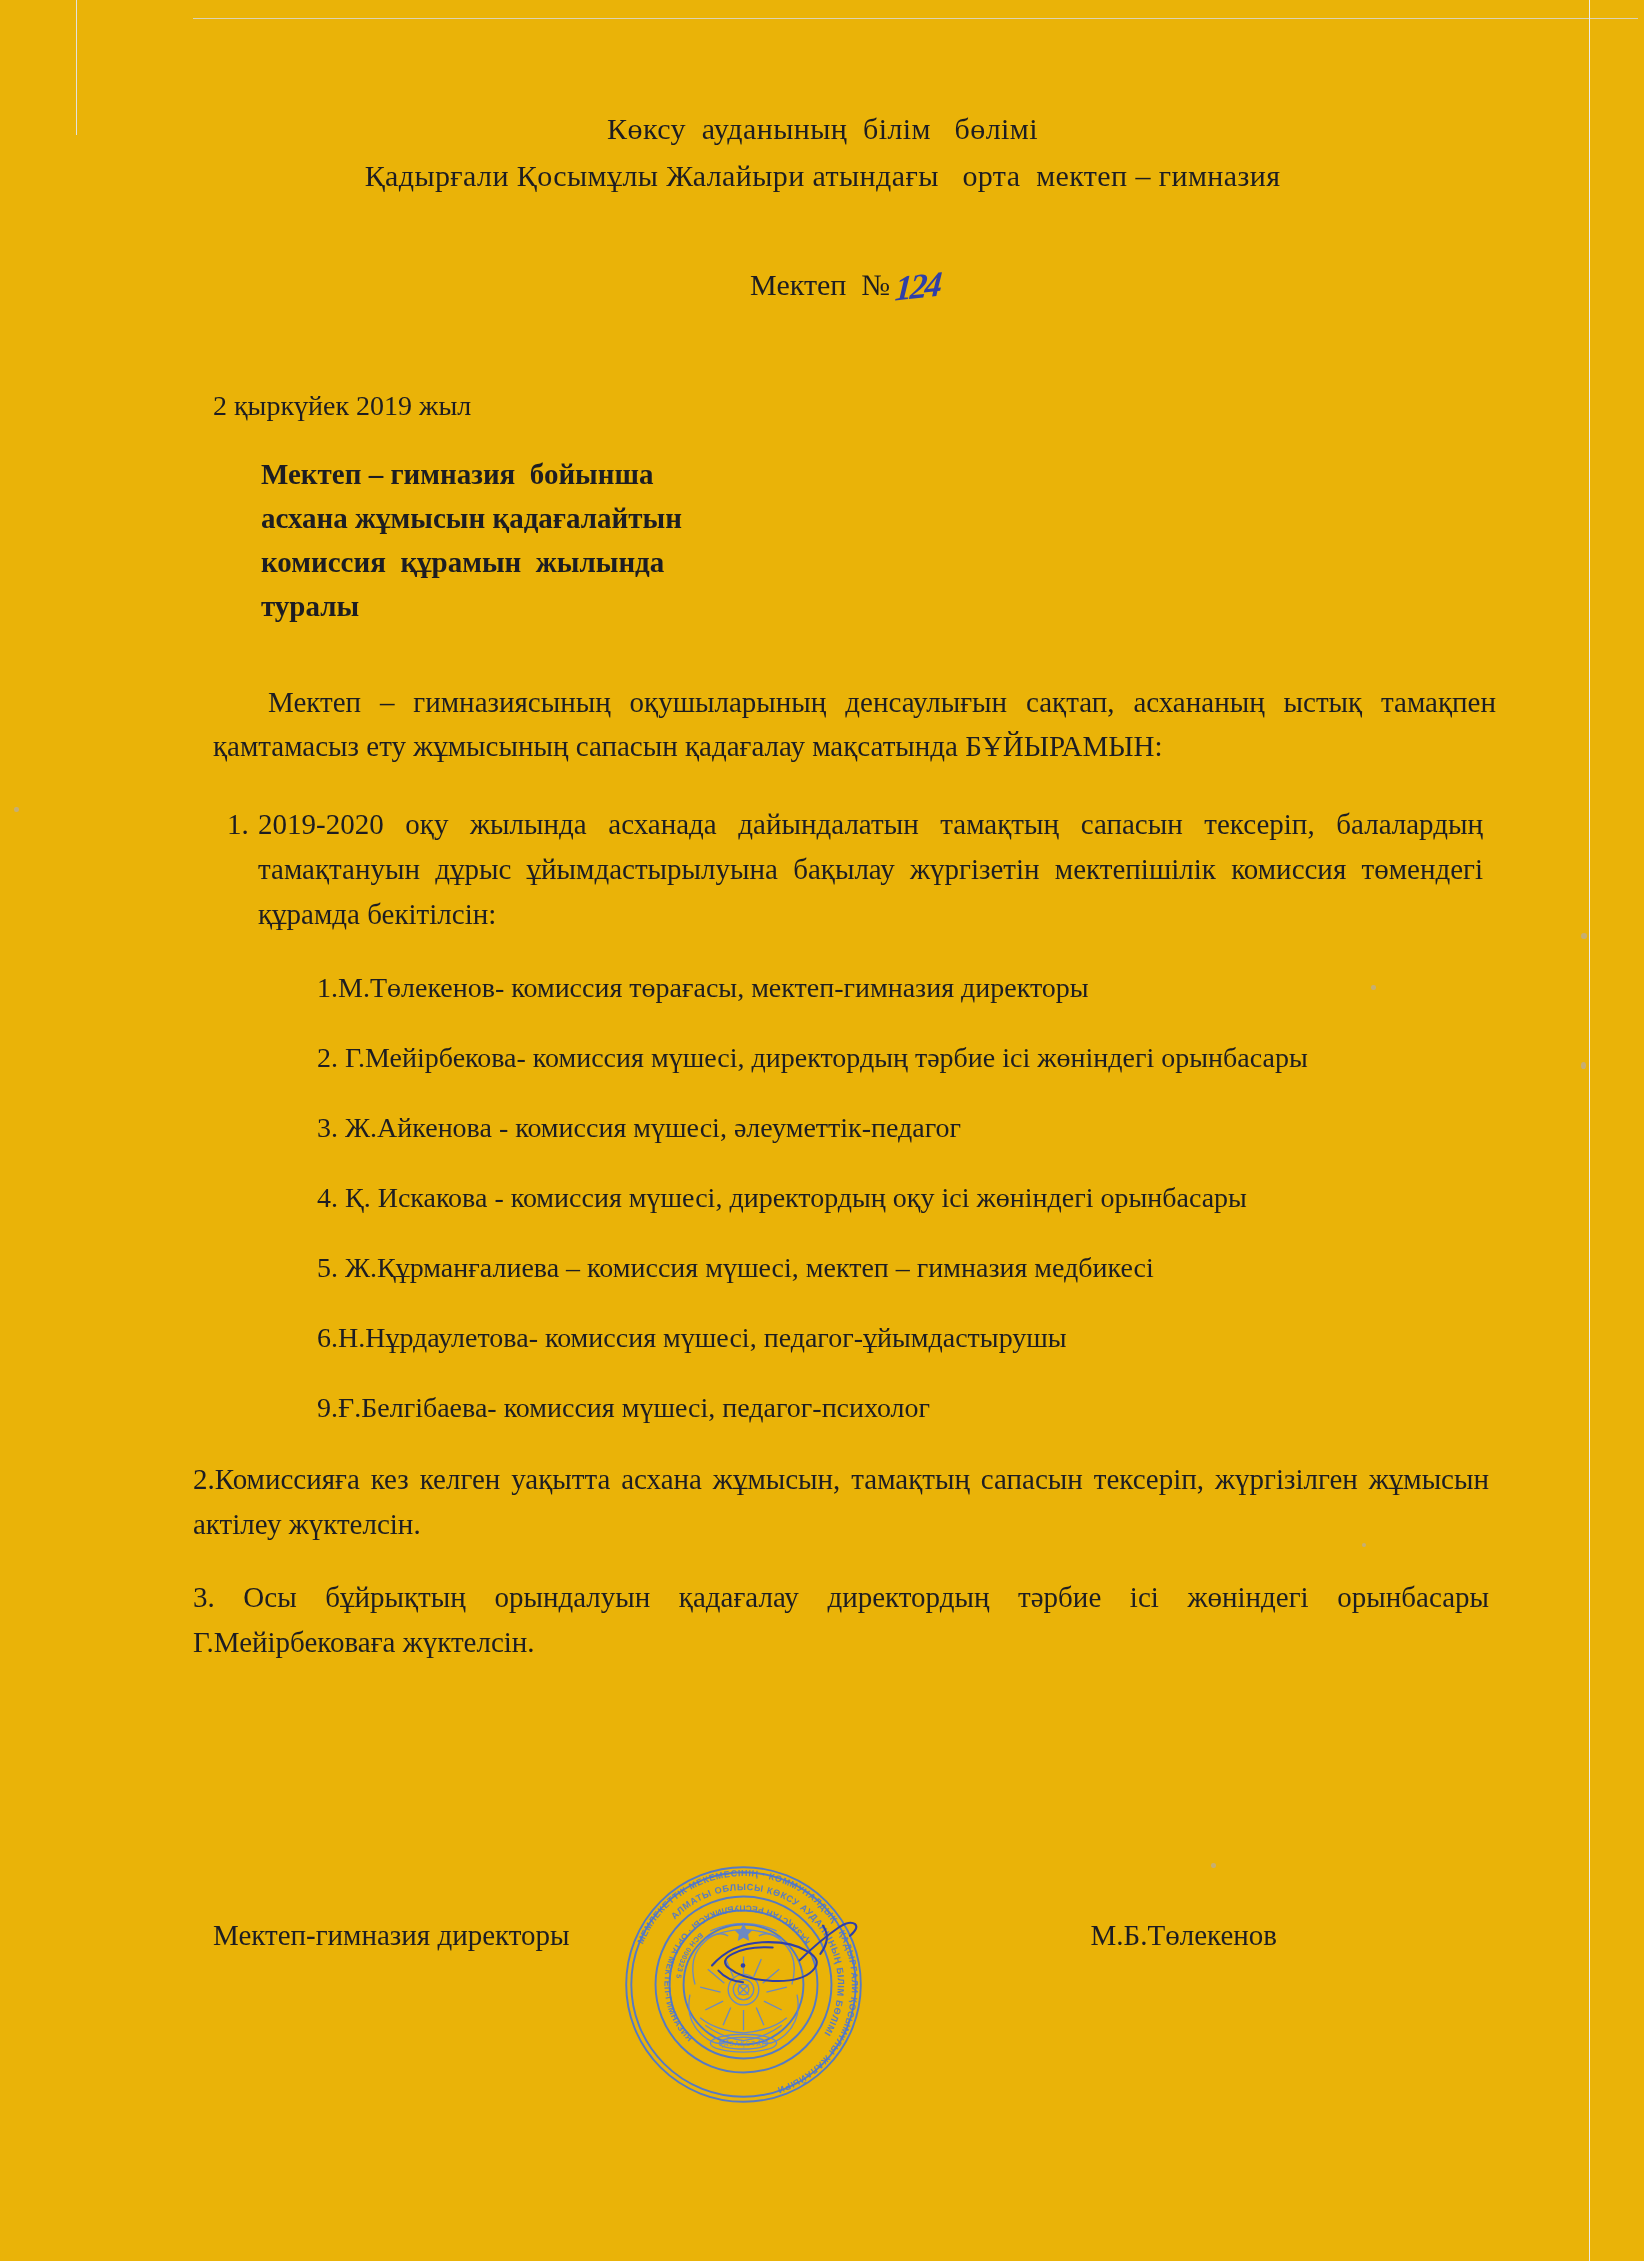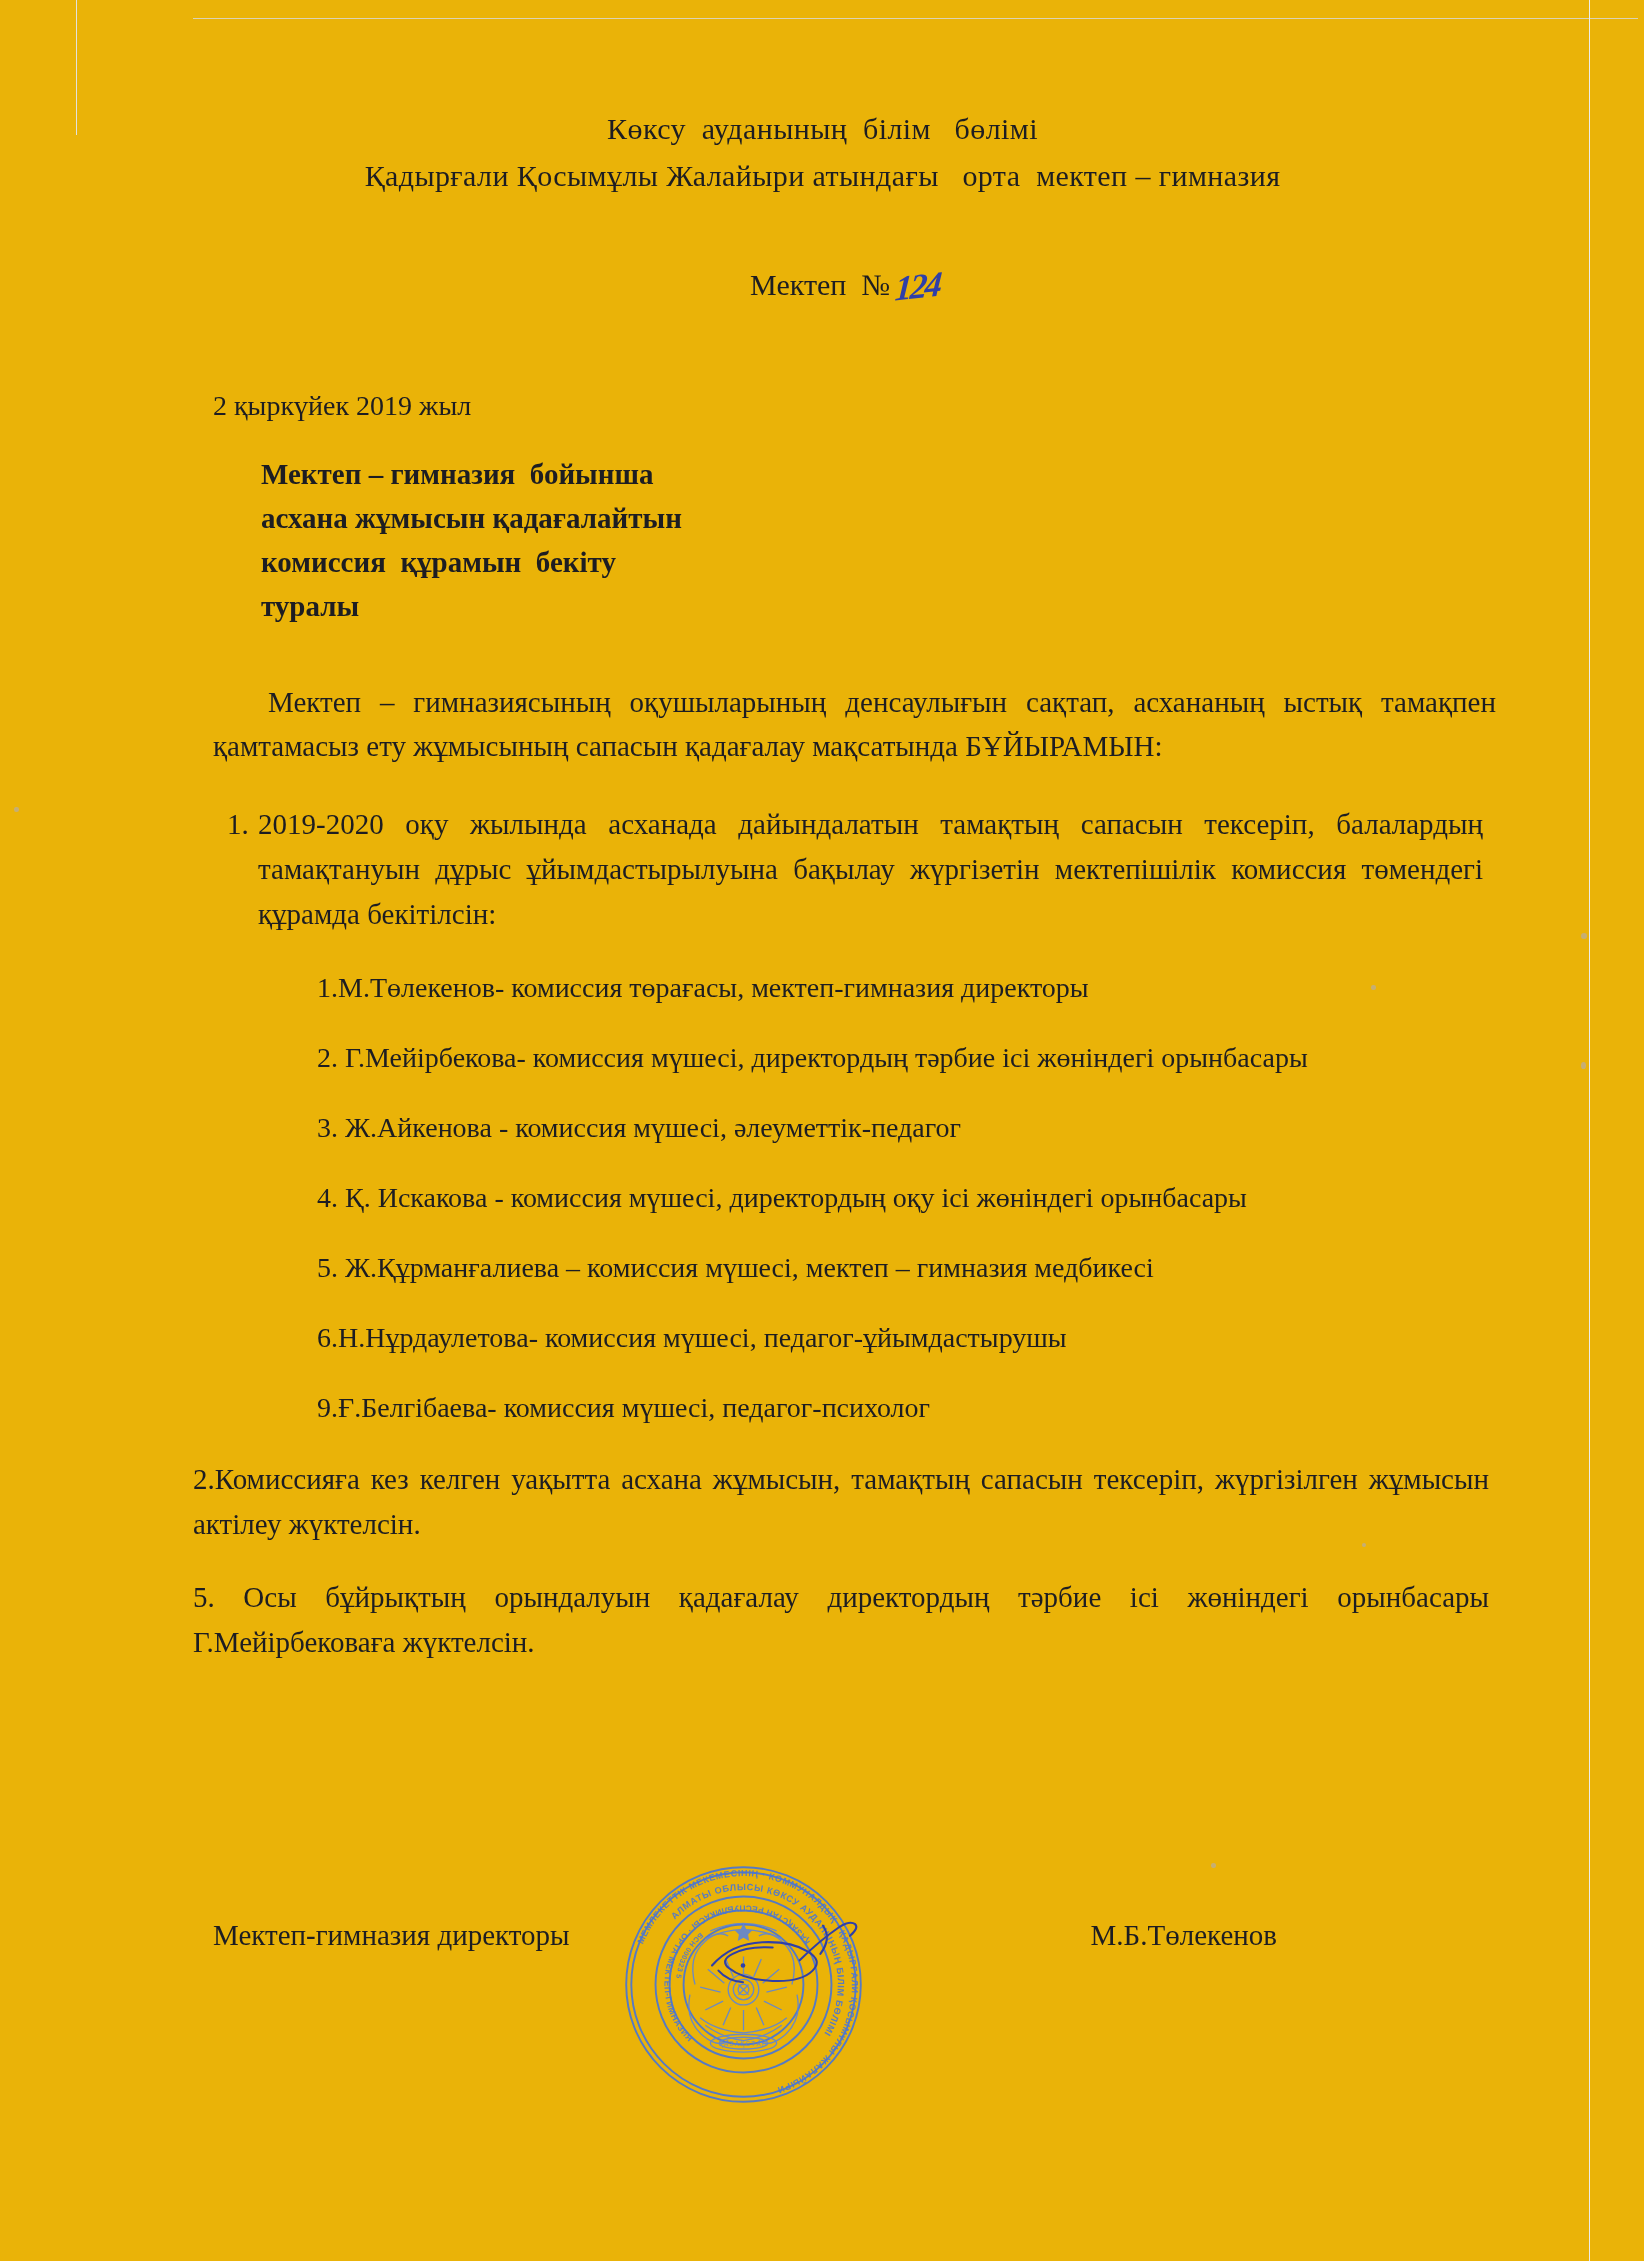--- a/index.html
+++ b/index.html
@@ -197,21 +197,21 @@
 
     <div class="order-line">
       <span>Мектеп  №</span><span class="order-no">124</span>
     </div>
 
     <div class="date-line">2 қыркүйек 2019 жыл</div>
 
     <div class="subject">
       <div>Мектеп – гимназия  бойынша</div>
       <div>асхана жұмысын қадағалайтын</div>
-      <div>комиссия  құрамын  бекіту</div>
+      <div>комиссия  құрамын  жылында</div>
       <div>туралы</div>
     </div>
 
     <div class="intro">
       <span class="first">Мектеп – гимназиясының  оқушыларының  денсаулығын сақтап, асхананың ыстық  тамақпен    қамтамасыз  ету  жұмысының  сапасын  қадағалау мақсатында  БҰЙЫРАМЫН:</span>
     </div>
 
     <div class="numbered">
       <span class="num">1.</span>
       <span>2019-2020 оқу  жылында  асханада   дайындалатын  тамақтың  сапасын тексеріп, балалардың тамақтануын дұрыс ұйымдастырылуына бақылау жүргізетін  мектепішілік комиссия  төмендегі  құрамда  бекітілсін:</span>
@@ -222,21 +222,21 @@
       <div class="member">2. Г.Мейірбекова- комиссия мүшесі, директордың тәрбие ісі жөніндегі орынбасары</div>
       <div class="member">3. Ж.Айкенова -   комиссия мүшесі, әлеуметтік-педагог</div>
       <div class="member">4. Қ. Искакова  - комиссия мүшесі, директордың  оқу  ісі  жөніндегі орынбасары</div>
       <div class="member">5. Ж.Құрманғалиева – комиссия мүшесі,  мектеп – гимназия  медбикесі</div>
       <div class="member">6.Н.Нұрдаулетова- комиссия мүшесі, педагог-ұйымдастырушы</div>
       <div class="member">9.Ғ.Белгібаева- комиссия мүшесі, педагог-психолог</div>
     </div>
 
     <div class="clause">2.Комиссияға кез келген уақытта асхана жұмысын, тамақтың сапасын тексеріп, жүргізілген жұмысын актілеу жүктелсін.</div>
 
-    <div class="clause">5. Осы  бұйрықтың  орындалуын қадағалау директордың  тәрбие  ісі жөніндегі орынбасары  Г.Мейірбековаға  жүктелсін.</div>
+    <div class="clause">3. Осы  бұйрықтың  орындалуын қадағалау директордың  тәрбие  ісі жөніндегі орынбасары  Г.Мейірбековаға  жүктелсін.</div>
 
   </div>
 
   <div class="sign-row">
     <span>Мектеп-гимназия  директоры</span>
     <span>М.Б.Төлекенов</span>
   </div>
 
   <div class="stamp">
     <svg width="255" height="255" viewBox="0 0 200 200" aria-hidden="true">

